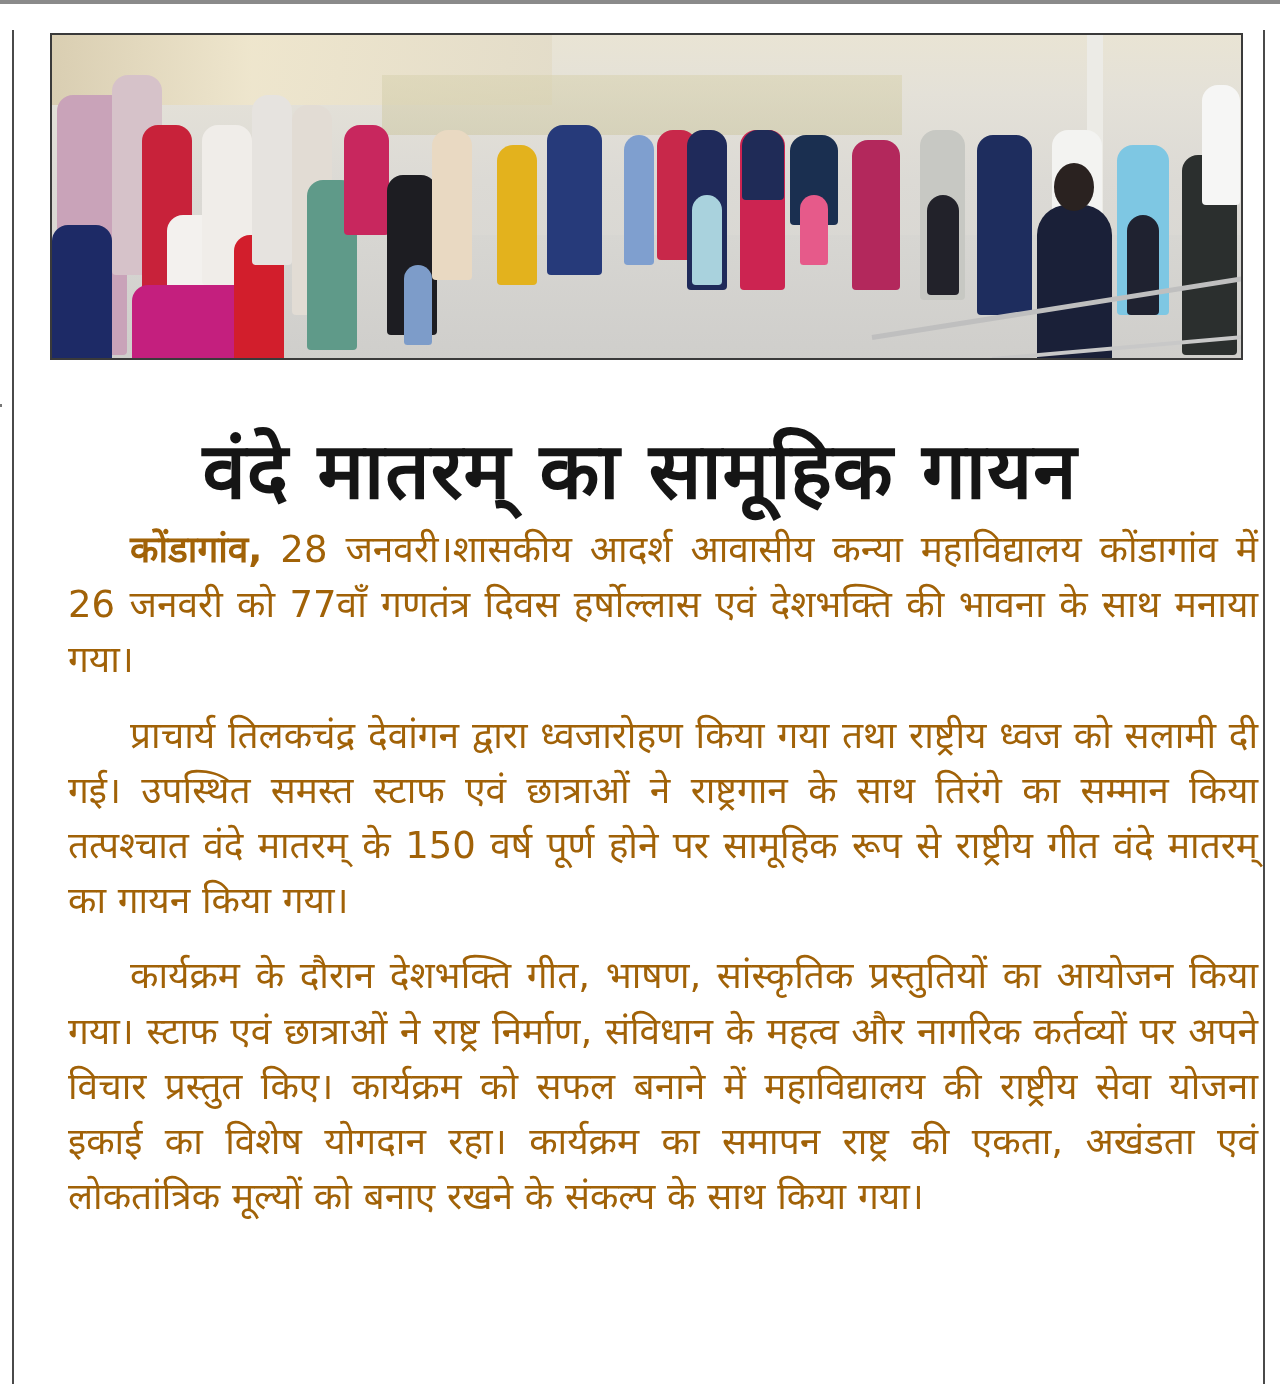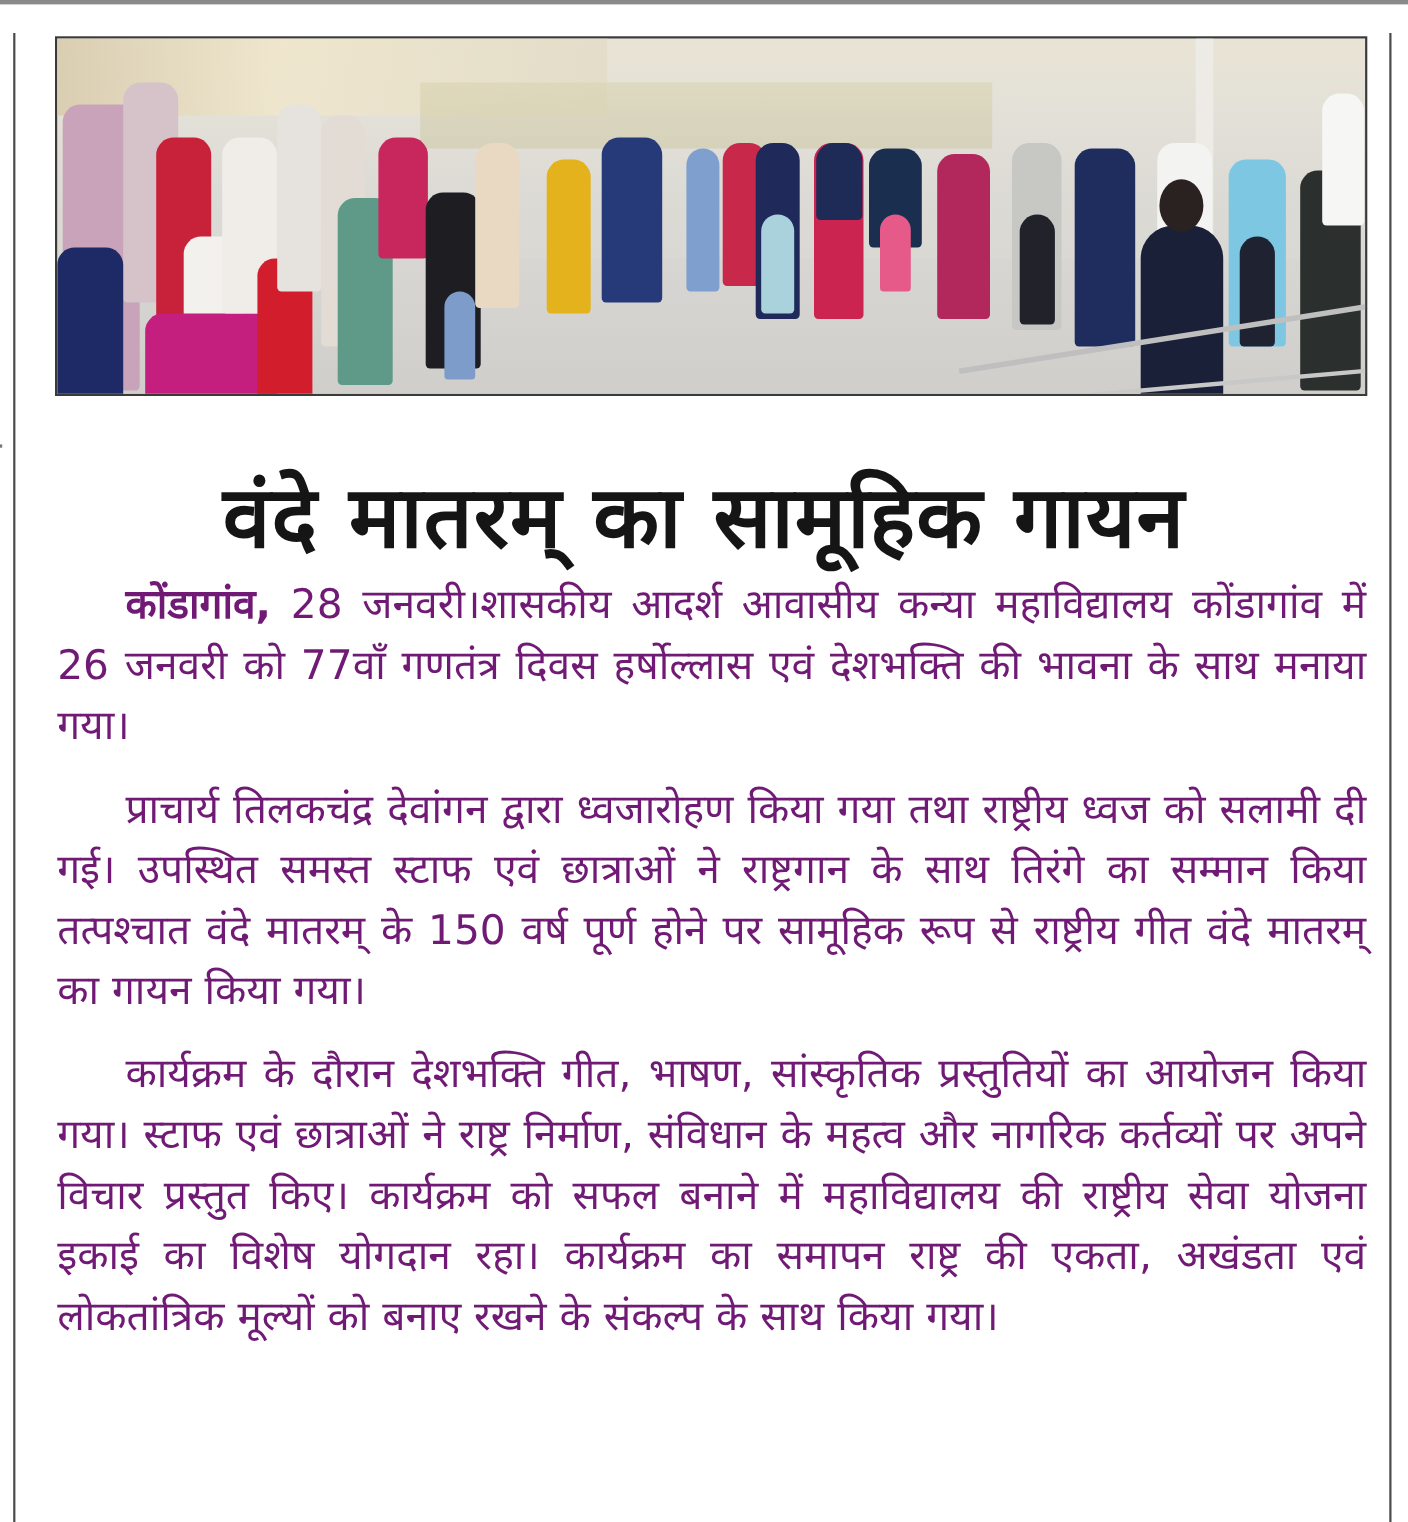--- a/index.html
+++ b/index.html
@@ -28,22 +28,22 @@
   .rail { position:absolute; left:820px; top:300px; width:420px; height:5px; background:#bfbfbf; transform:rotate(-9deg); transform-origin:left; }
   .rail2 { position:absolute; left:940px; top:322px; width:300px; height:4px; background:#c8c8c8; transform:rotate(-5deg); transform-origin:left; }
   .pole { position:absolute; left:1035px; top:0; width:16px; height:210px; background:#ecebe6; }
 
   .headline {
     position:absolute; left:0; top:425px; width:1280px; text-align:center;
     font-family: "DejaVu Sans", sans-serif; font-weight:bold; font-size:78px; line-height:92px;
     color:#151515; letter-spacing:1px;
   }
   .article {
-    position:absolute; left:52px; top:522px; width:1190px;
-    font-family: "DejaVu Sans", sans-serif; font-size:37px; line-height:55.2px; color:#701a75;
+    position:absolute; left:68px; top:522px; width:1190px;
+    font-family: "DejaVu Sans", sans-serif; font-size:37px; line-height:55.2px; color:#a16207;
   }
   .article p { margin:0; text-align:justify; text-align-last:left; text-indent:62px; }
   .article p + p { margin-top:20px; }
   .dateline { font-weight:bold; }
 </style>
 </head>
 <body>
 
 <div class="top-band"></div>
 <div class="rule-left"></div>

